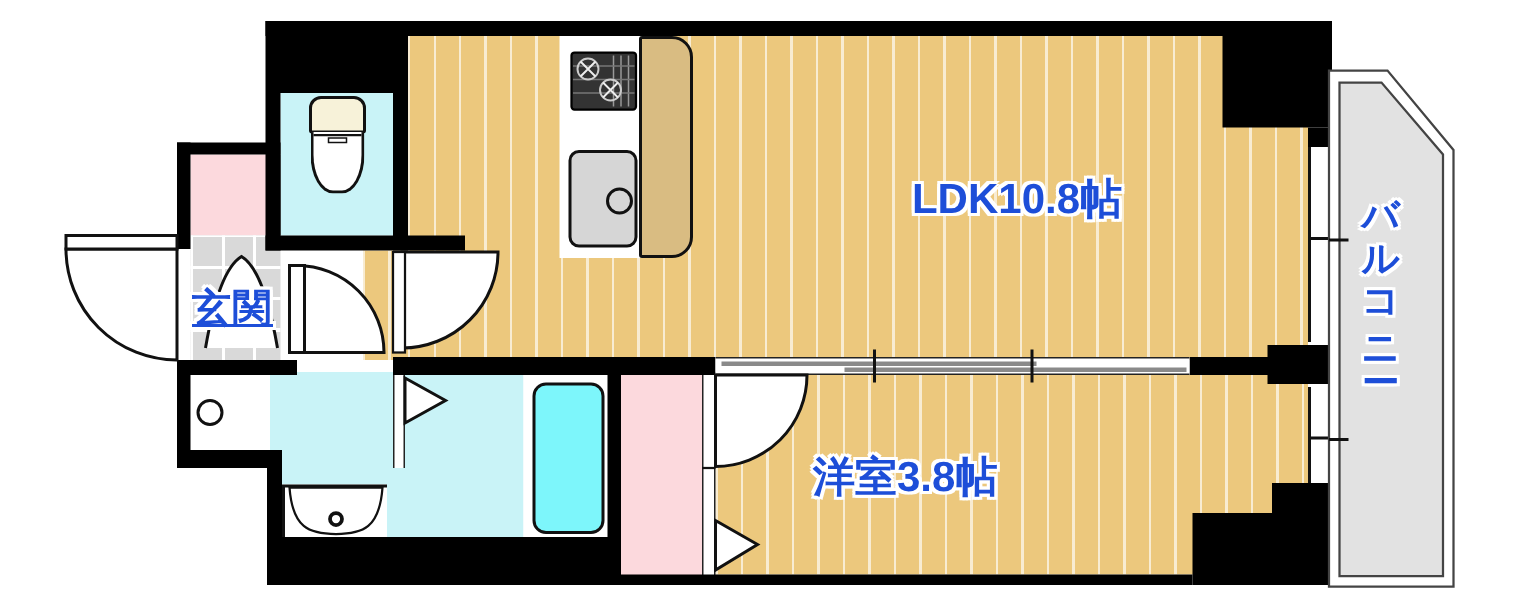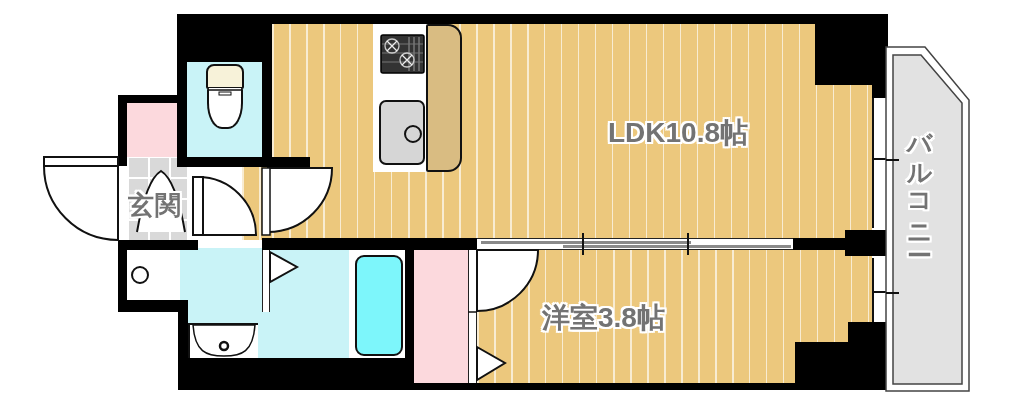--- a/index.html
+++ b/index.html
@@ -8,21 +8,21 @@
   .abs{position:absolute;}
   .wall{position:absolute;background:var(--wall_black,#000);}
   .tan{position:absolute;background-color:var(--floor_tan,#ecc87d);
        background-image:repeating-linear-gradient(90deg,rgba(255,255,255,.65) 0 1.5px,transparent 1.5px 17px);}
   .cyan{position:absolute;background:var(--room_cyan,#c9f3f7);}
   .pink{position:absolute;background:var(--closet_pink,#fcd9dd);}
   .white{position:absolute;background:#fff;}
   .tile{position:absolute;background-color:var(--tile_gray,#d9d9d9);
         background-image:repeating-linear-gradient(0deg,#fff 0 2px,transparent 2px 21px),
                          repeating-linear-gradient(90deg,#fff 0 2px,transparent 2px 21px);}
-  .lbl{position:absolute;font-weight:bold;color:#737373;white-space:nowrap;
+  .lbl{position:absolute;font-weight:bold;color:#1d4ed8;white-space:nowrap;
        text-shadow:-2px -2px 0 #fff,2px -2px 0 #fff,-2px 2px 0 #fff,2px 2px 0 #fff,
                    0 -2px 0 #fff,0 2px 0 #fff,-2px 0 0 #fff,2px 0 0 #fff;}
   .win{position:absolute;background:#fff;border-left:2px solid #111;border-right:2px solid #111;}
   .win .mull{position:absolute;left:0;right:0;height:2px;background:#111;}
   .grayline{position:absolute;background:#8a8a8a;}
   .tick{position:absolute;background:#111;}
   svg{position:absolute;left:0;top:0;pointer-events:none;}
 </style>
 </head>
 <body>
@@ -134,15 +134,15 @@
       <path d="M387,41 L397,51 M397,41 L387,51" stroke="#eee" stroke-width="1.3"></path>
       <circle cx="407" cy="60" r="7" fill="none" stroke="#ccc" stroke-width="1.3"></circle>
       <path d="M402,55 L412,65 M412,55 L402,65" stroke="#eee" stroke-width="1.3"></path>
     </g>
 
     <line x1="468" y1="312" x2="477" y2="312" stroke="#111" stroke-width="1.5"></line>
   </svg>
 
   <div class="lbl" style="left:542px;top:114px;width:272px;text-align:center;font-size:28px;">LDK10.8帖</div>
   <div class="lbl" style="left:542px;top:299px;width:272px;text-align:left;font-size:28px;">洋室3.8帖</div>
-  <div class="lbl" style="left:117px;top:188px;width:76px;text-align:center;font-size:26px;letter-spacing:1px;">玄関</div>
+  <div class="lbl" style="left:117px;top:188px;width:76px;text-align:center;font-size:26px;letter-spacing:1px;text-decoration:underline;">玄関</div>
   <div class="lbl" style="left:901px;top:115px;width:36px;font-size:25px;letter-spacing:3px;writing-mode:vertical-rl;text-orientation:mixed;text-align:left;">バルコニー</div>
 </div>
 
 </body></html>

